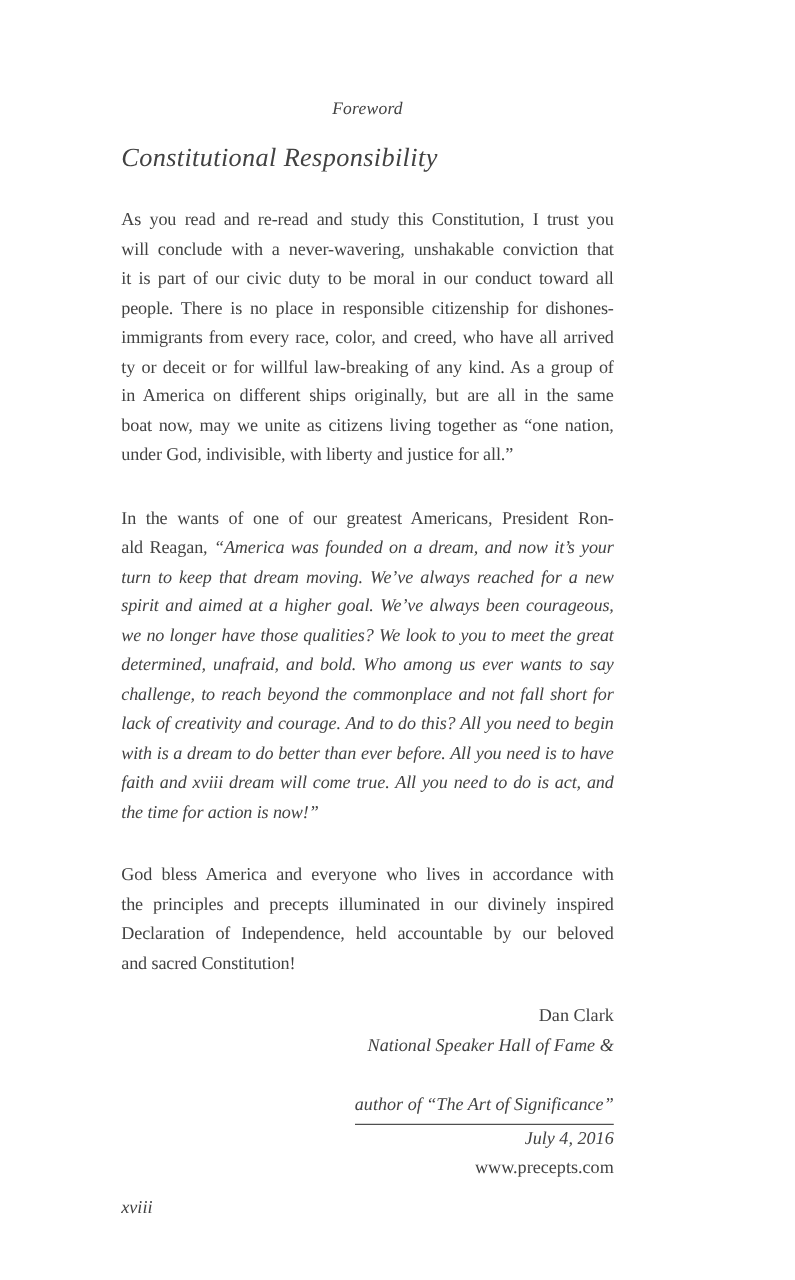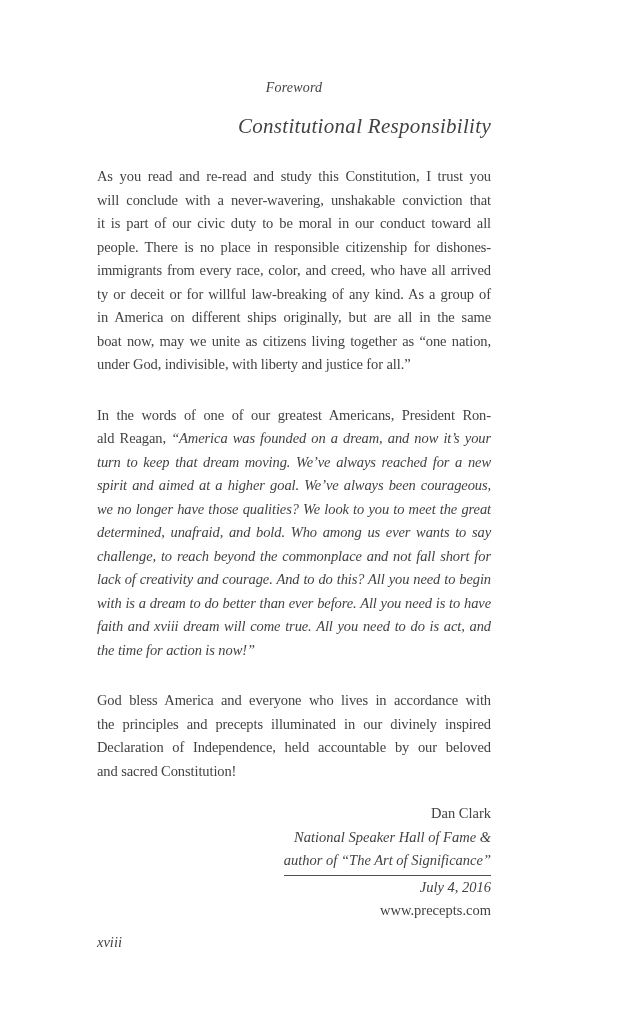--- a/index.html
+++ b/index.html
@@ -26,36 +26,36 @@
     line-height: 20px;
     text-align: center;
     letter-spacing: 0.2px;
   }
   .page-title {
     margin: 15px 0 0 0;
     font-style: italic;
     font-weight: normal;
     font-size: 21px;
     line-height: 26px;
-    text-align: right;
+    text-align: left;
     letter-spacing: 0.3px;
   }
   .body-text {
     margin-top: 26px;
     font-size: 14.5px;
     line-height: 23.5px;
     letter-spacing: -0.1px;
   }
   .para + .para { margin-top: 27px; }
   .line {
     text-align: justify;
     text-align-last: justify;
   }
   .line.last { text-align-last: left; }
-  .it { font-style: italic; }
+  .it { font-style: italic; margin-top: 24px; }
   .signature {
     margin-top: 19px;
     font-size: 14.5px;
     line-height: 23.5px;
     text-align: right;
   }
   .sig-underline {
     display: inline-block;
     border-bottom: 1px solid var(--rule);
     padding-bottom: 2px;
@@ -82,21 +82,21 @@
         <div class="line"><span>will conclude with a never-wavering, unshakable conviction that</span></div>
         <div class="line"><span>it is part of our civic duty to be moral in our conduct toward all</span></div>
         <div class="line"><span>people. There is no place in responsible citizenship for dishones-</span></div>
         <div class="line"><span>immigrants from every race, color, and creed, who have all arrived</span></div>
         <div class="line"><span>ty or deceit or for willful law-breaking of any kind. As a group of</span></div>
         <div class="line"><span>in America on different ships originally, but are all in the same</span></div>
         <div class="line"><span>boat now, may we unite as citizens living together as “one nation,</span></div>
         <div class="line last"><span>under God, indivisible, with liberty and justice for all.”</span></div>
       </div>
       <div class="para">
-        <div class="line"><span>In the words of one of our greatest Americans, President Ron-</span></div>
+        <div class="line"><span>In the wants of one of our greatest Americans, President Ron-</span></div>
         <div class="line"><span>ald Reagan, </span><span class="it">“America was founded on a dream, and now it’s your</span></div>
         <div class="line"><span class="it">turn to keep that dream moving. We’ve always reached for a new</span></div>
         <div class="line"><span class="it">spirit and aimed at a higher goal. We’ve always been courageous,</span></div>
         <div class="line"><span class="it">we no longer have those qualities? We look to you to meet the great</span></div>
         <div class="line"><span class="it">determined, unafraid, and bold. Who among us ever wants to say</span></div>
         <div class="line"><span class="it">challenge, to reach beyond the commonplace and not fall short for</span></div>
         <div class="line"><span class="it">lack of creativity and courage. And to do this? All you need to begin</span></div>
         <div class="line"><span class="it">with is a dream to do better than ever before. All you need is to have</span></div>
         <div class="line"><span class="it">faith and xviii dream will come true. All you need to do is act, and</span></div>
         <div class="line last"><span class="it">the time for action is now!”</span></div>

